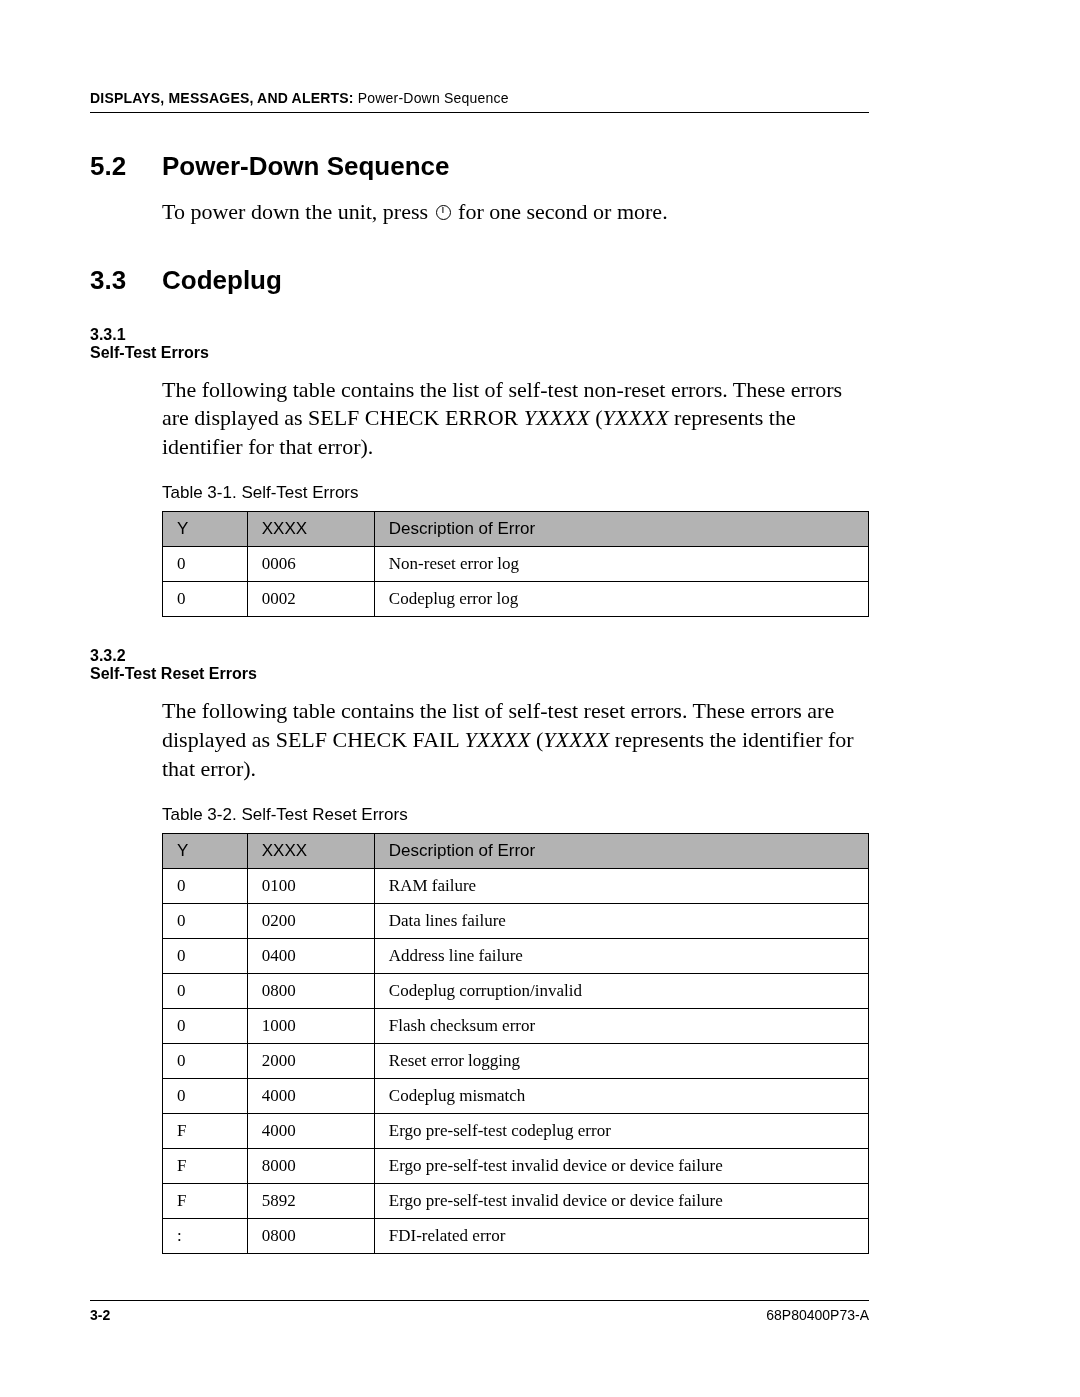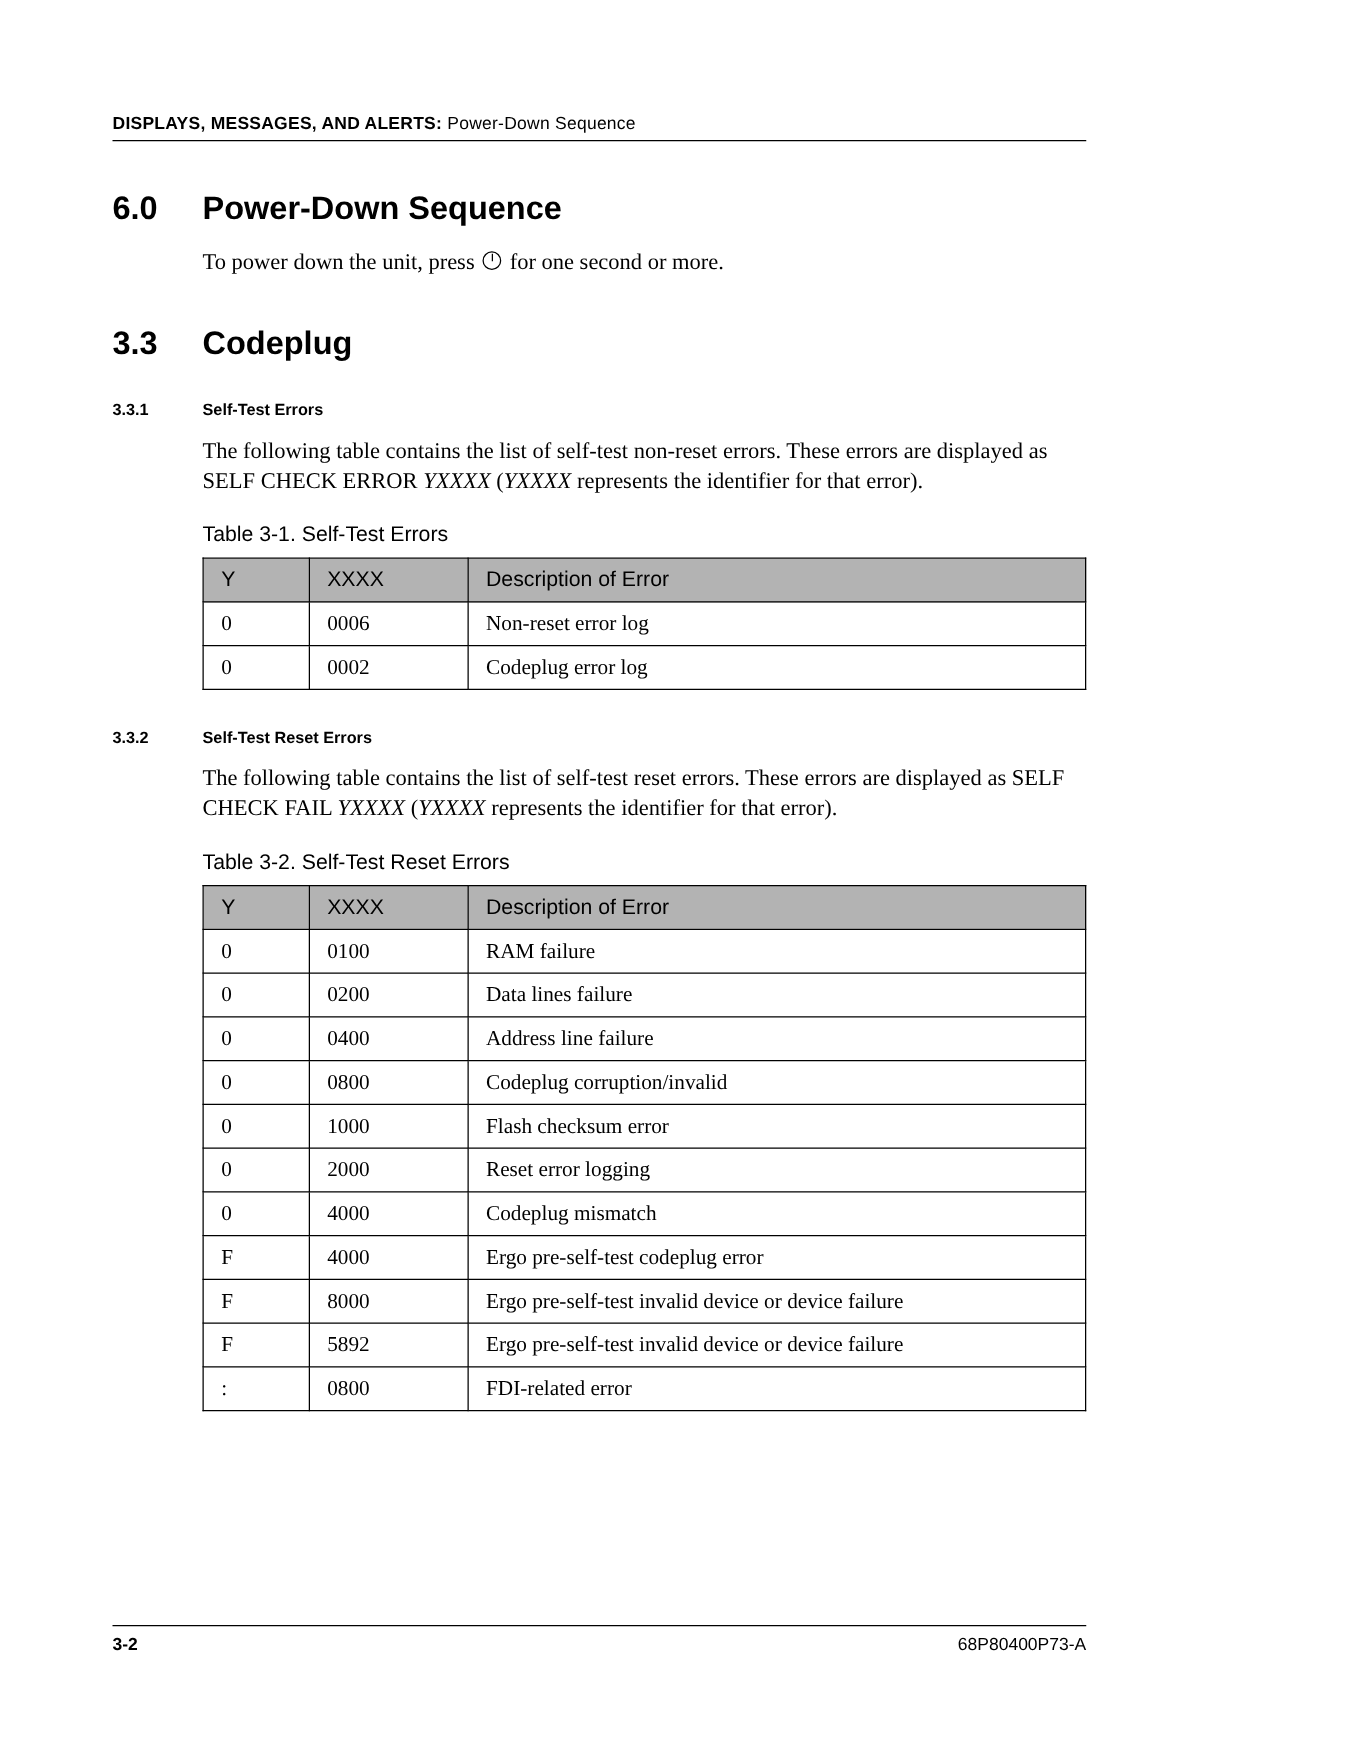--- a/index.html
+++ b/index.html
@@ -38,34 +38,35 @@
       margin-bottom: 16px;
       display: flex;
     }
     .section-heading .num {
       width: 72px;
       flex-shrink: 0;
     }
     .subsection-heading {
       font-family: Arial, Helvetica, sans-serif;
       font-weight: bold;
-      font-size: 13px;
+      font-size: 16px;
       margin-top: 30px;
       margin-bottom: 14px;
       display: flex;
+      flex-direction: column;
     }
     .subsection-heading .num {
       width: 72px;
       flex-shrink: 0;
     }
     .body-block {
       margin-left: 72px;
     }
     .body-text {
-      font-size: 18px;
+      font-size: 22px;
       line-height: 1.3;
       margin: 0 0 8px 0;
     }
     .body-text .italic {
       font-style: italic;
     }
     .power-icon {
       display: inline-block;
       width: 13px;
       height: 13px;
@@ -142,21 +143,21 @@
 <body>
 
 <div class="page">
 
   <div class="running-header">
     <span class="bold">DISPLAYS, MESSAGES, AND ALERTS:</span><span> Power-Down Sequence</span>
   </div>
   <hr class="rule">
 
   <div class="section-heading">
-    <span class="num">6.0</span>
+    <span class="num">5.2</span>
     <span>Power-Down Sequence</span>
   </div>
   <div class="body-block">
     <p class="body-text">
       <span>To power down the unit, press </span><span class="power-icon"></span><span> for one second or more.</span>
     </p>
   </div>
 
   <div class="section-heading">
     <span class="num">3.3</span>

